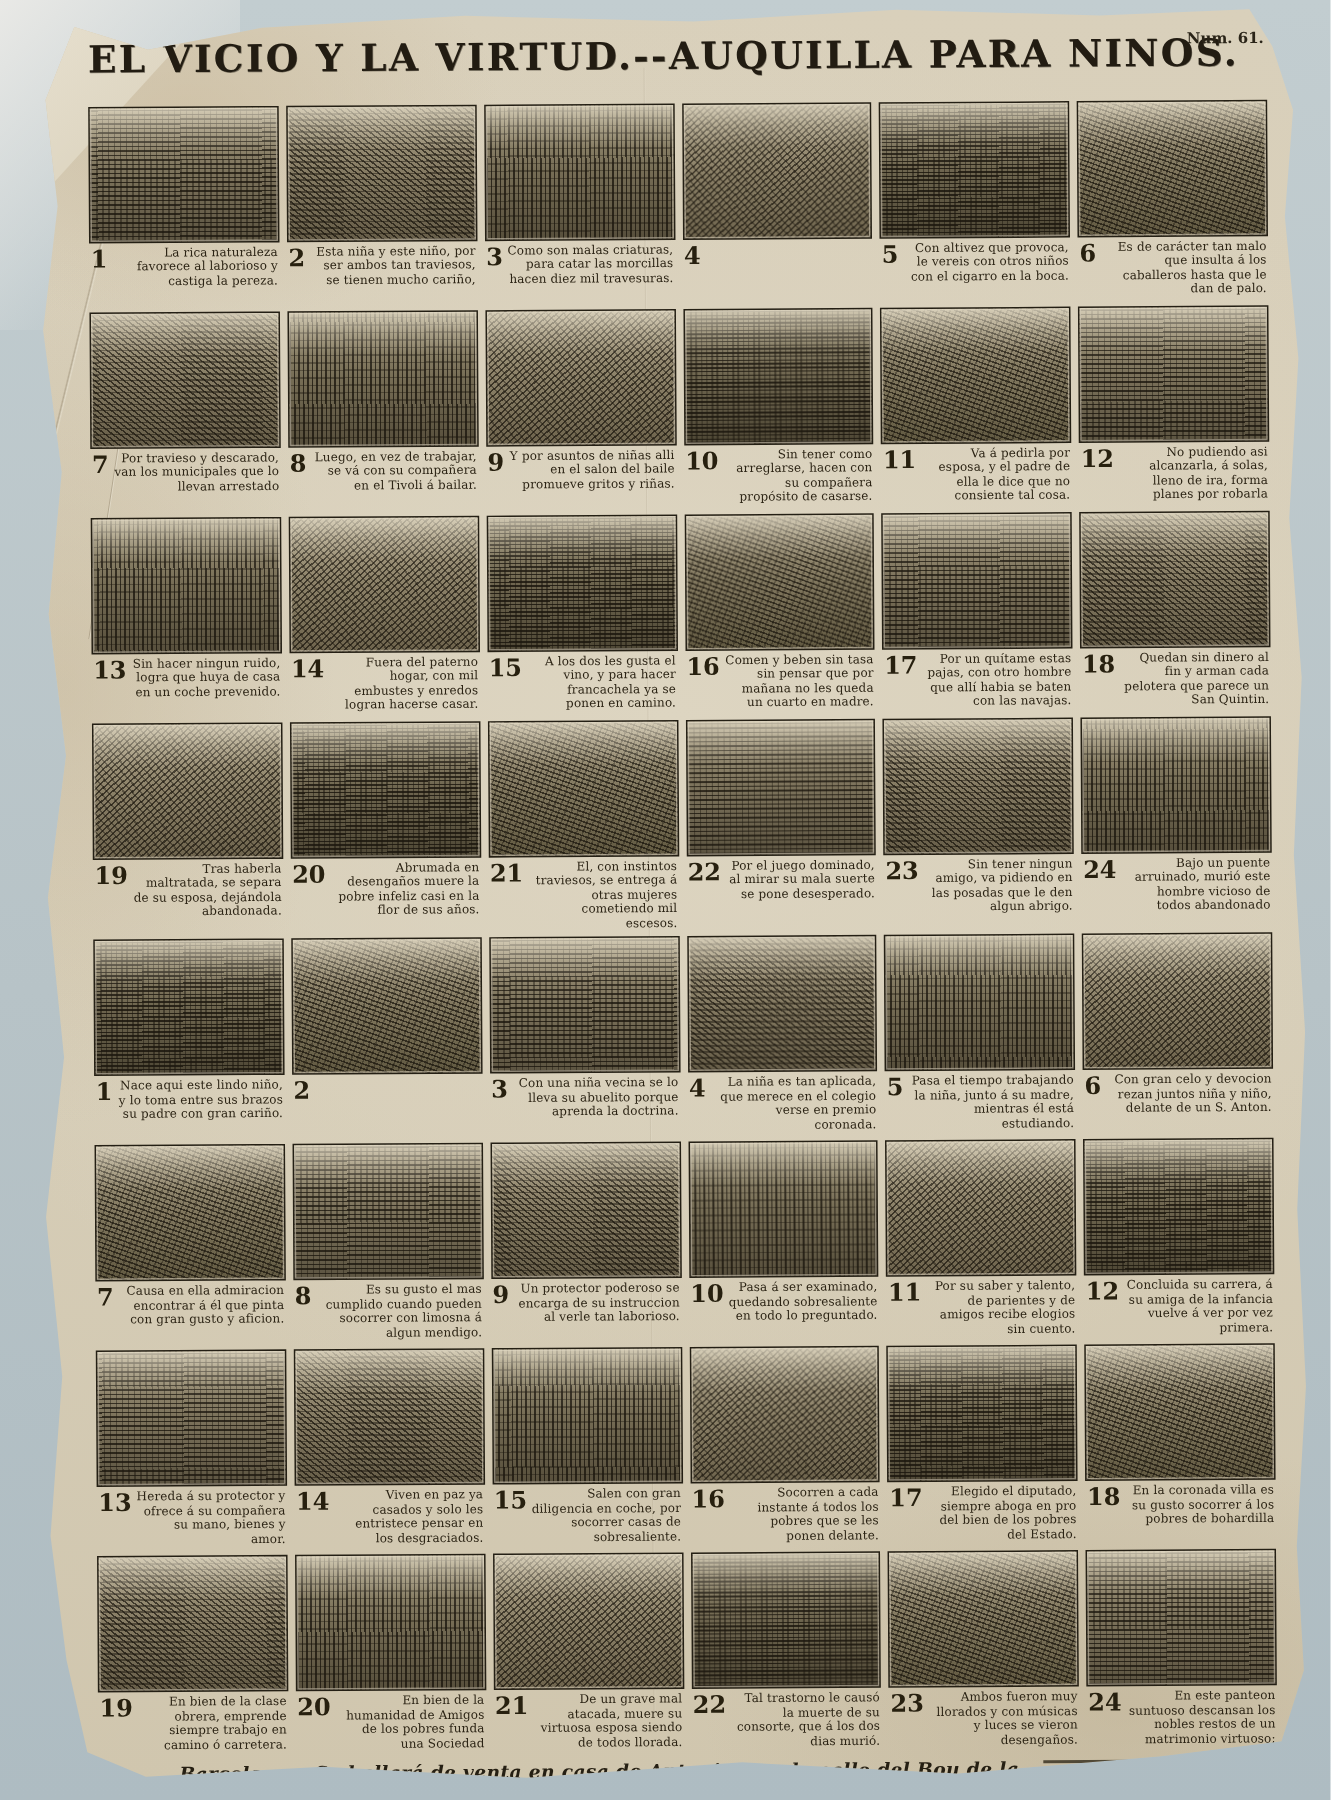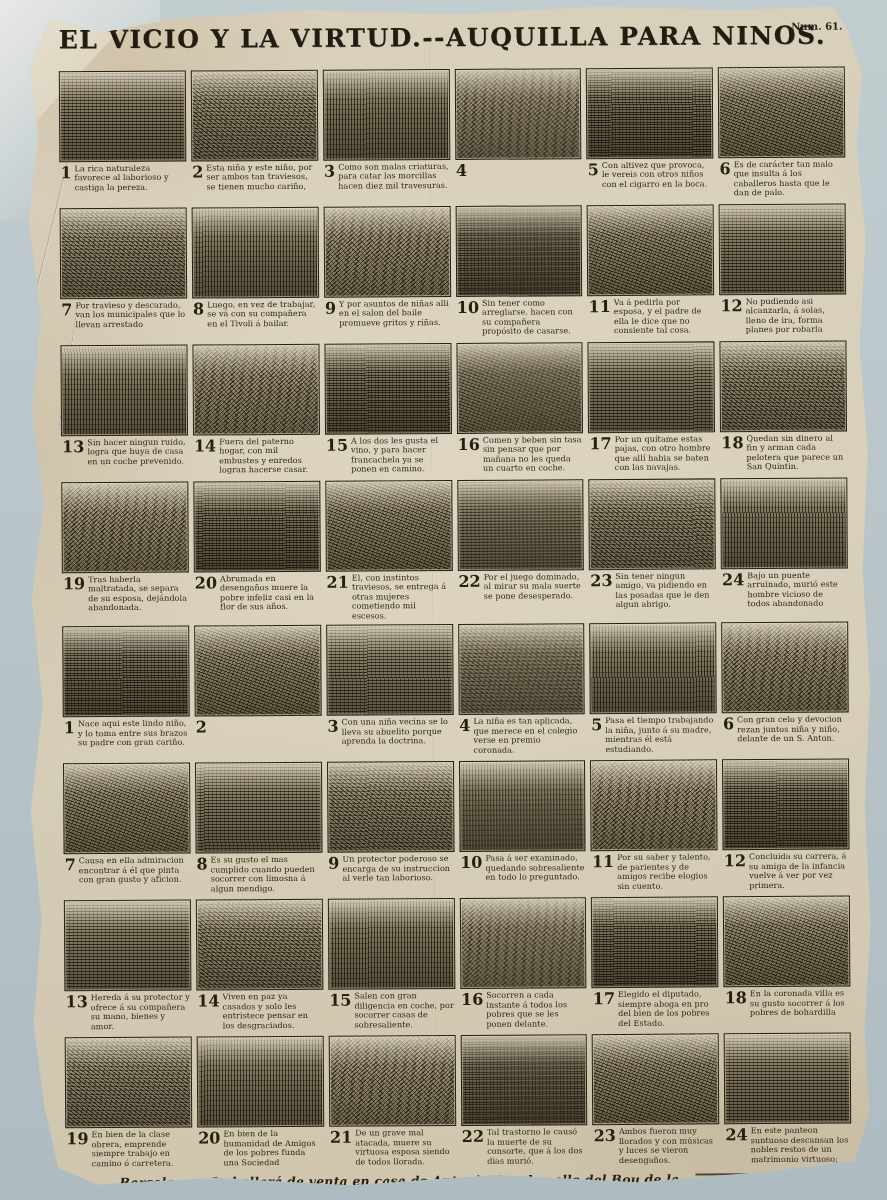--- a/index.html
+++ b/index.html
@@ -75,21 +75,21 @@
       repeating-linear-gradient(90deg,rgba(28,23,14,.5) 0 1px,transparent 1px 3.5px),
       linear-gradient(#8d8368,#4e4735);}
   .v5{background:
       repeating-linear-gradient(20deg,rgba(28,23,14,.75) 0 1px,transparent 1px 3px),
       repeating-linear-gradient(-70deg,rgba(28,23,14,.4) 0 1px,transparent 1px 4px),
       linear-gradient(#9f947a,#615941);}
 
   .caption{display:flex;align-items:flex-start;min-height:40px;padding:2px 1px 0 0;}
   .cap-num{font-weight:bold;font-size:16px;line-height:1;padding:1px 3px 0 1px;
     font-family:"DejaVu Serif","Liberation Serif",serif;color:#27200f;}
-  .cap-text{font-size:8px;line-height:1.18;color:#2c2415;text-align:left;flex:1;
+  .cap-text{font-size:8px;line-height:1.18;color:#2c2415;text-align:right;flex:1;
     font-family:"DejaVu Serif","Liberation Serif",serif;letter-spacing:.1px;}
 
   .footer{display:flex;align-items:flex-start;margin-top:5px;padding:0 6px 0 54px;}
   .footer-text{font-style:italic;font-weight:bold;font-size:12.5px;color:#251f13;flex:1;letter-spacing:.2px;}
   .imprint{font-size:7px;color:#3a3categ22;color:#352c1c;text-align:center;min-width:150px;margin-top:2px;
     border-top:2px solid rgba(50,42,26,.8);padding-top:2px;letter-spacing:.3px;}
 </style>
 </head>
 <body>
 
@@ -225,21 +225,21 @@
     <div class="caption">
       <span class="cap-num">15</span>
       <span class="cap-text">A los dos les gusta el vino, y para hacer francachela ya se ponen en camino.</span>
     </div>
   </div>
 
   <div class="panel">
     <div class="vignette v5"></div>
     <div class="caption">
       <span class="cap-num">16</span>
-      <span class="cap-text">Comen y beben sin tasa sin pensar que por mañana no les queda un cuarto en coche.</span>
+      <span class="cap-text">Comen y beben sin tasa sin pensar que por mañana no les queda un cuarto en madre.</span>
     </div>
   </div>
 
   <div class="panel">
     <div class="vignette v0"></div>
     <div class="caption">
       <span class="cap-num">17</span>
       <span class="cap-text">Por un quítame estas pajas, con otro hombre que allí habia se baten con las navajas.</span>
     </div>
   </div>

